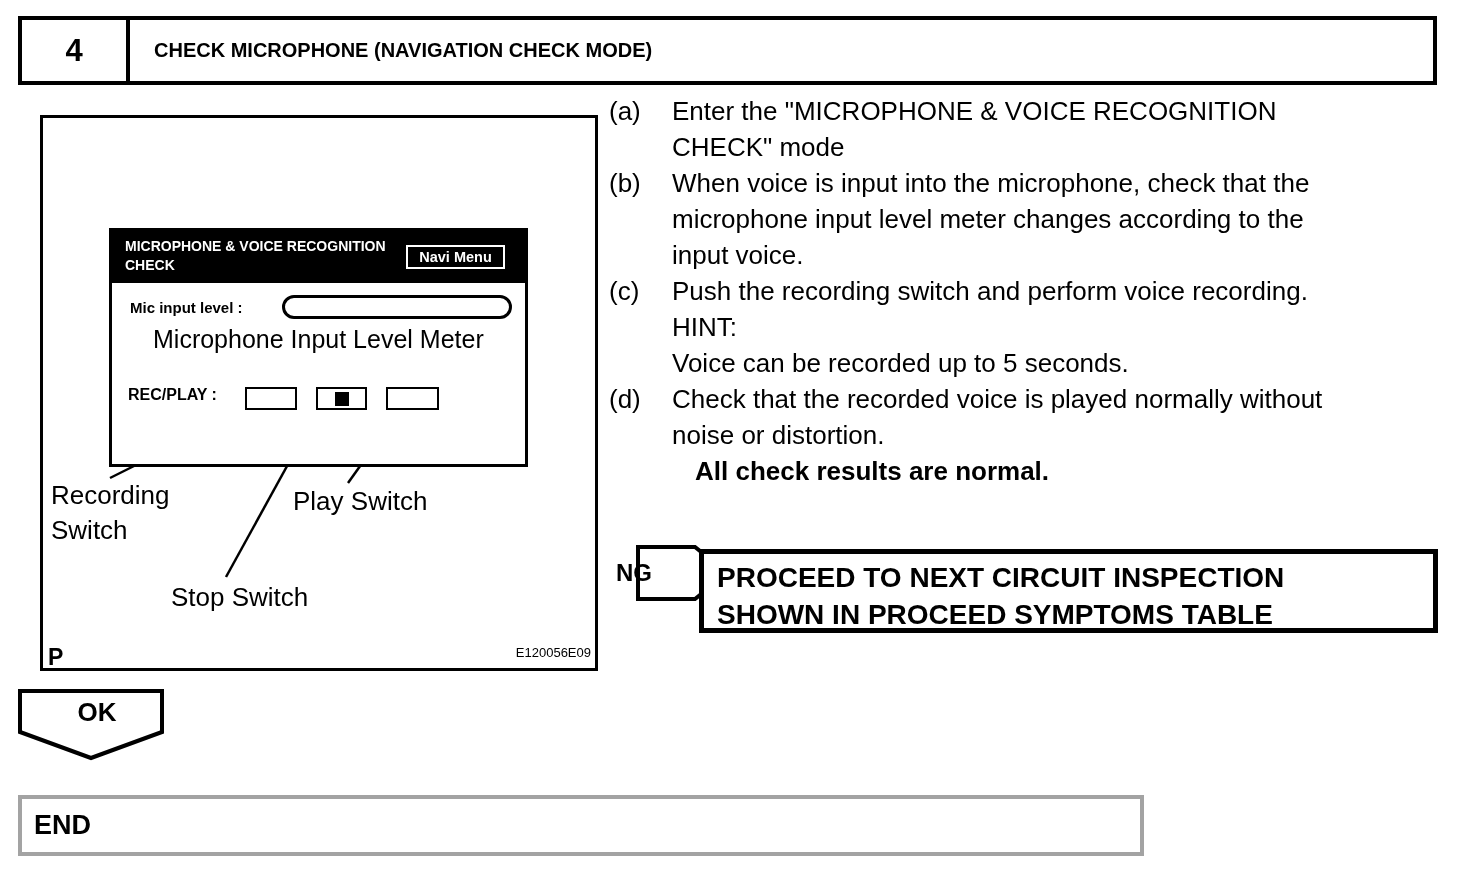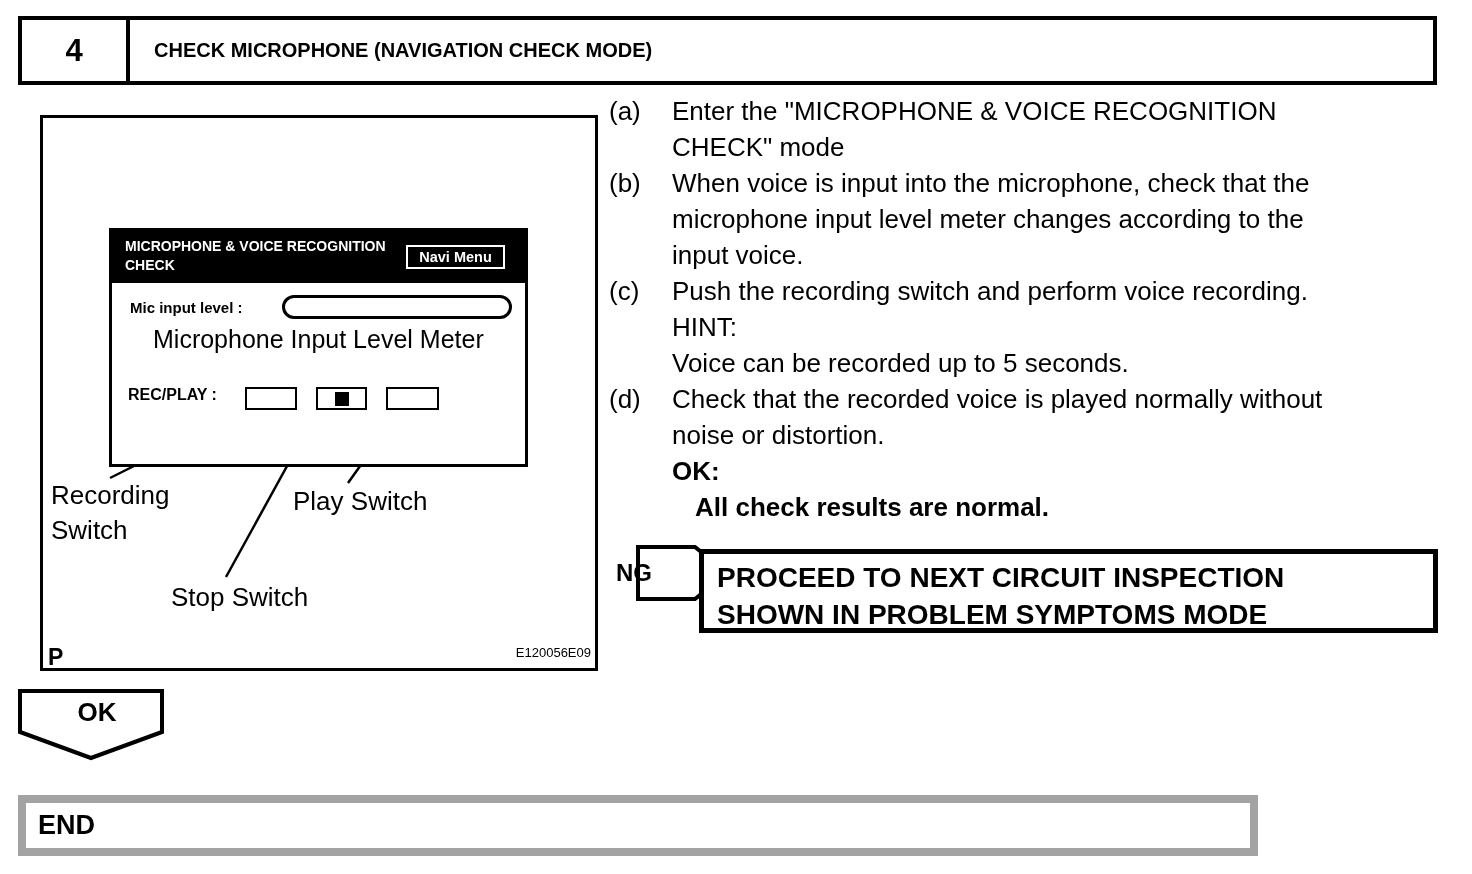--- a/index.html
+++ b/index.html
@@ -128,22 +128,22 @@
   
   .ok-wrap { position: absolute; left: 18px; top: 689px; width: 148px; height: 73px; }
   .ok-label {
     position: absolute; left: 0; top: 2px; width: 146px; height: 42px;
     display: flex; align-items: center; justify-content: center;
     font-size: 26px; font-weight: bold; padding-left: 12px;
   }
   
   .end-box {
     position: absolute; left: 18px; top: 795px;
-    width: 1240px; height: 61px;
-    border: 8px solid #a3a3a3; background: #fff;
+    width: 1126px; height: 61px;
+    border: 4px solid #a3a3a3; background: #fff;
     display: flex; align-items: center;
     padding-left: 12px;
     font-size: 27px; font-weight: bold; text-align: right;
   }
 </style>
 </head>
 <body>
 
 <div id="page">
 
@@ -217,35 +217,34 @@
         <div class="step-line">HINT:</div>
         <div class="step-line">Voice can be recorded up to 5 seconds.</div>
       </div>
     </div>
 
     <div class="step-item">
       <span>(d)</span>
       <div>
         <div class="step-line">Check that the recorded voice is played normally without</div>
         <div class="step-line">noise or distortion.</div>
-        <div class="step-line bold">OK:</div>
         <div class="ok-result">All check results are normal.</div>
       </div>
     </div>
   </div>
 
   <div class="ng-wrap">
     <svg width="94" height="58" viewBox="0 0 94 58">
       <polygon points="2,3 59,3 91,29 59,55 2,55" fill="#ffffff" stroke="#000000" stroke-width="4"></polygon>
     </svg>
     <div class="ng-label">NG</div>
   </div>
   <div class="ng-action-box">
     <div>PROCEED TO NEXT CIRCUIT INSPECTION</div>
-    <div>SHOWN IN PROBLEM SYMPTOMS MODE</div>
+    <div>SHOWN IN PROCEED SYMPTOMS TABLE</div>
   </div>
 
   <div class="ok-wrap">
     <svg width="148" height="73" viewBox="0 0 148 73">
       <polygon points="2,2 144,2 144,43 73,69 2,43" fill="#ffffff" stroke="#000000" stroke-width="4"></polygon>
     </svg>
     <div class="ok-label">OK</div>
   </div>
 
   <div class="end-box">

